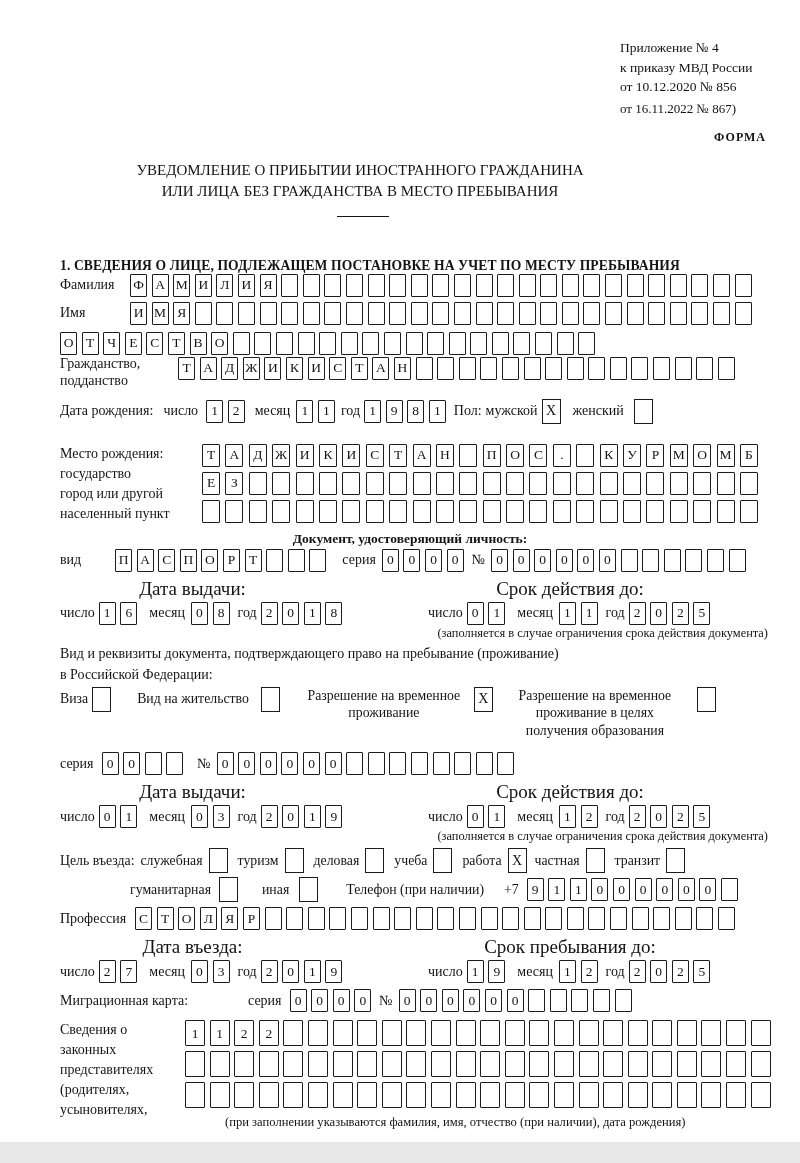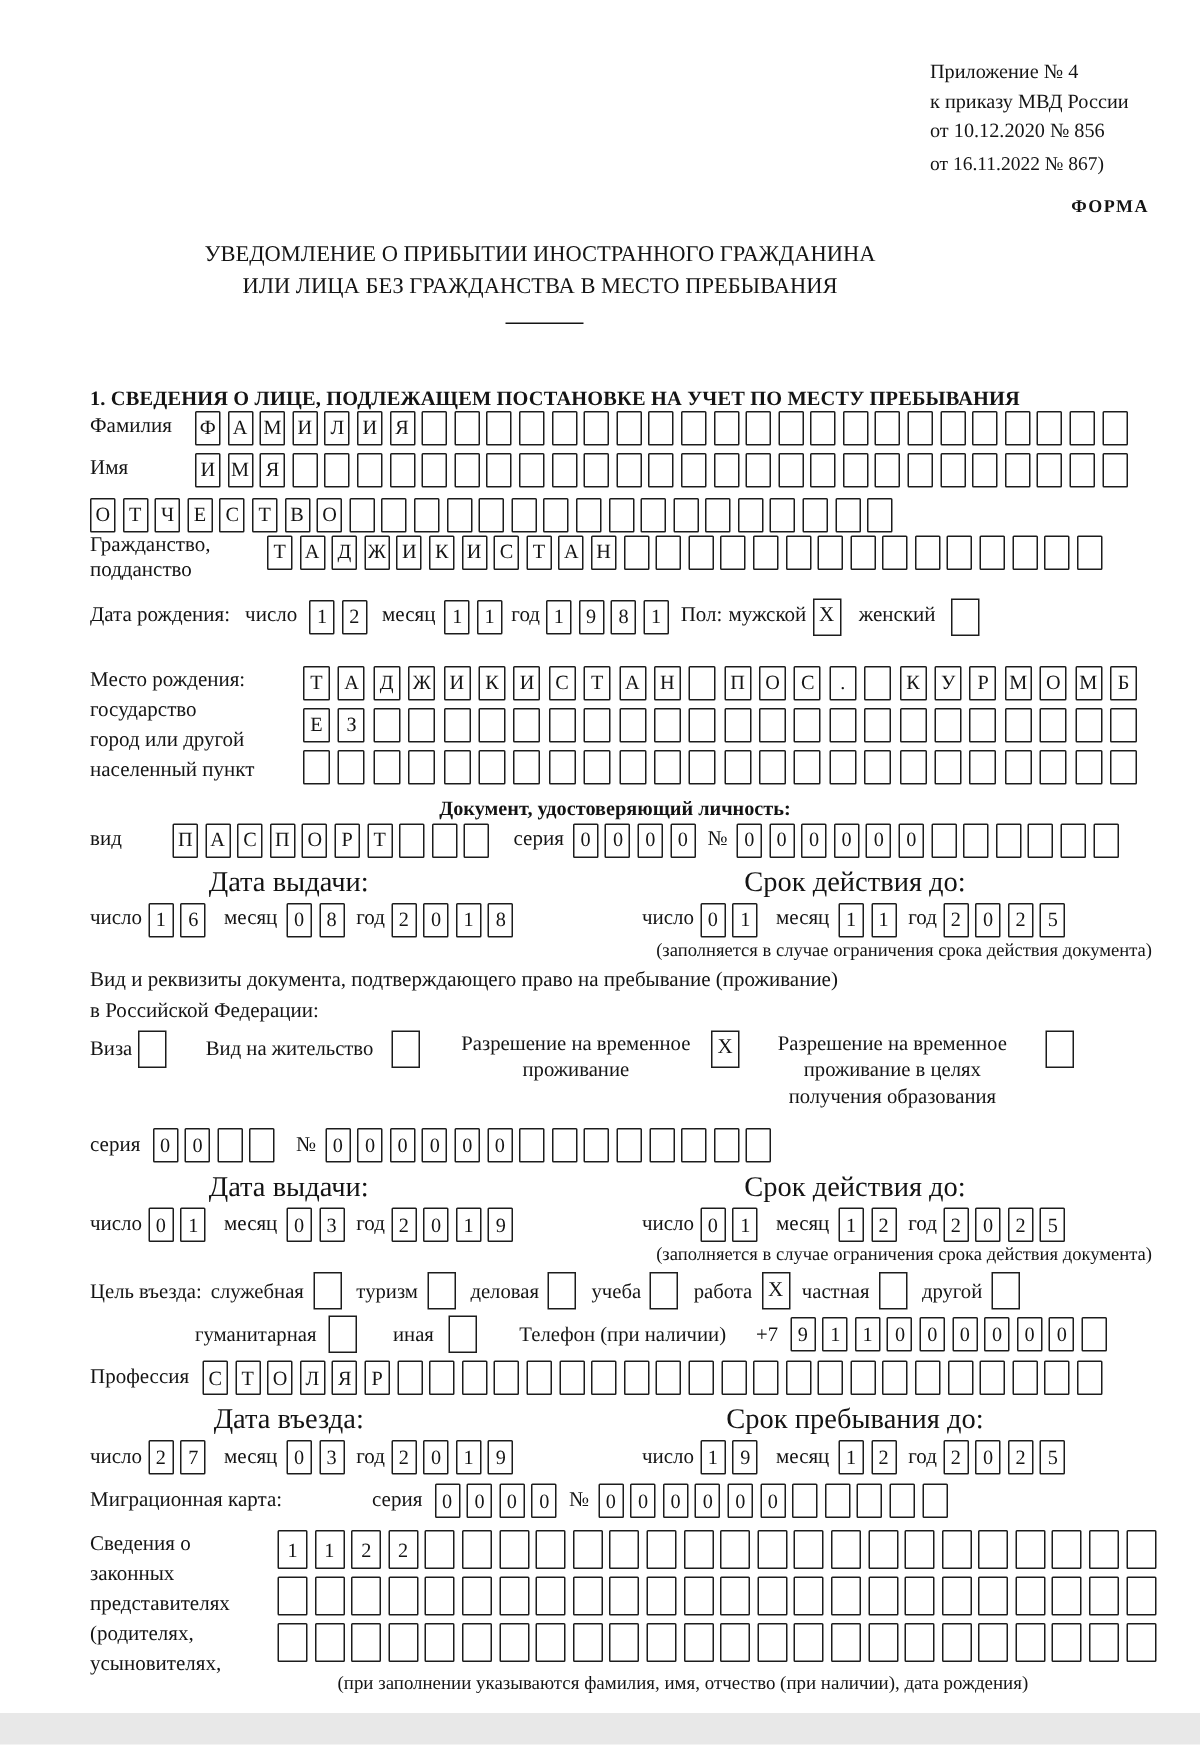--- a/index.html
+++ b/index.html
@@ -528,21 +528,21 @@
     <span class="ml10">туризм</span>
     <span class="cb ml6"></span>
     <span class="ml10">деловая</span>
     <span class="cb ml6"></span>
     <span class="ml10">учеба</span>
     <span class="cb ml6"></span>
     <span class="ml10">работа</span>
     <span class="cb ml6">X</span>
     <span class="ml8">частная</span>
     <span class="cb ml6"></span>
-    <span class="ml10">другой</span>
+    <span class="ml10">транзит</span>
     <span class="cb ml6"></span>
   </div>
 
   <div class="purpose-row mt4">
     <span class="ml70">гуманитарная</span>
     <span class="cb ml8"></span>
     <span class="ml24">иная</span>
     <span class="cb ml10"></span>
     <span class="ml28">Телефон (при наличии)</span>
     <span class="ml20">+7</span>

